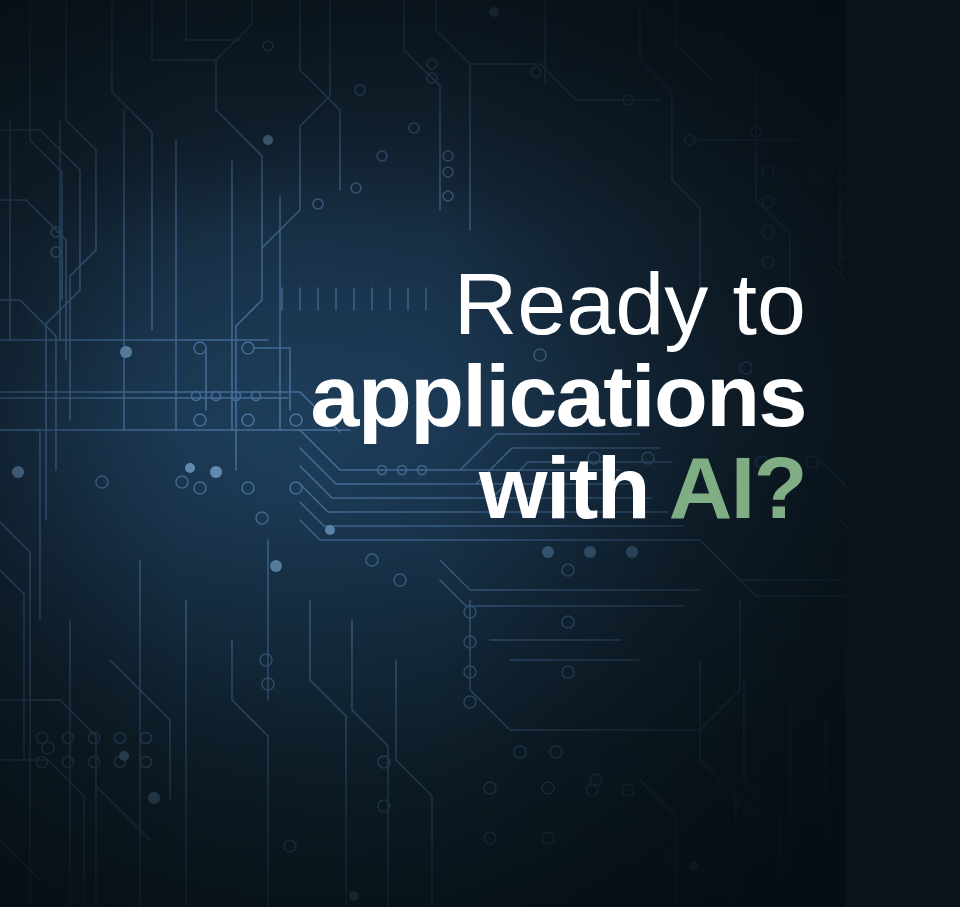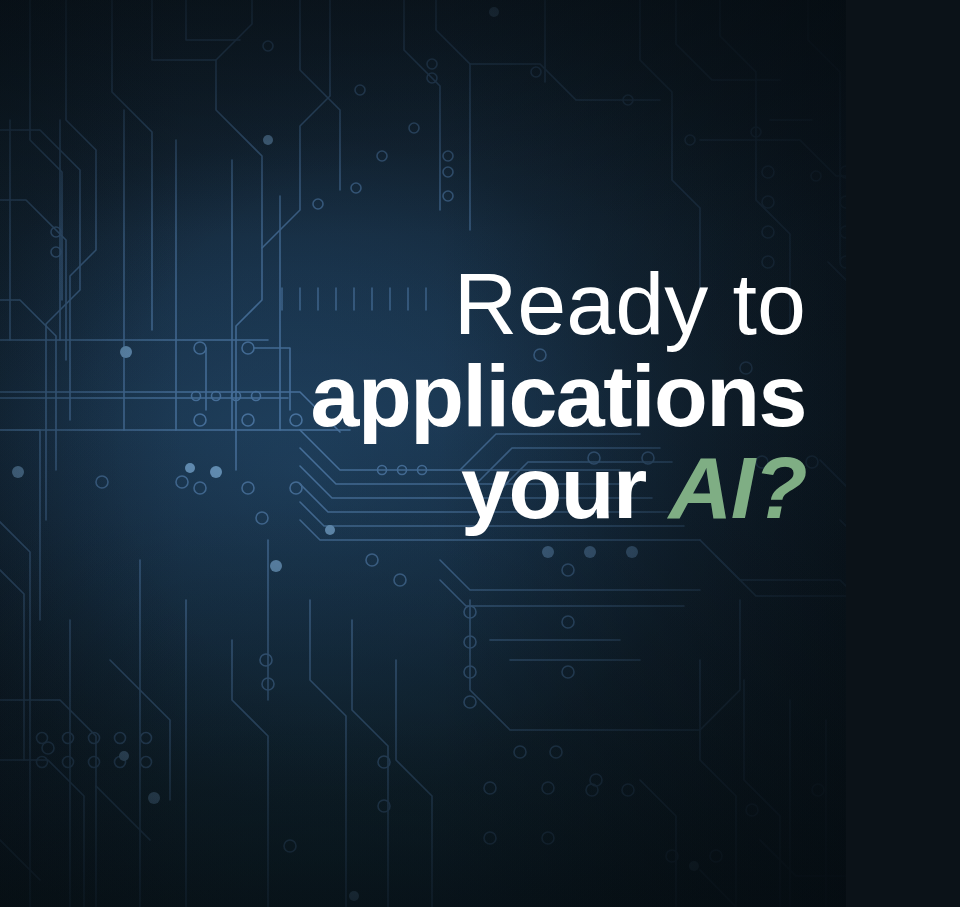--- a/index.html
+++ b/index.html
@@ -99,21 +99,20 @@
   #hl-line-2,
   #hl-line-3,
   #hl-line-4 {
     font-size: 88px;
     line-height: 92px;
     font-weight: 800;
     letter-spacing: -1.5px;
   }
   .accent {
     color: #7fae84;
-    font-style: italic;
   }
 </style>
 </head>
 <body>
 
 <div id="banner">
 
   <div class="bg-layer" id="bg-base"></div>
   <div class="bg-layer" id="bg-glow-main"></div>
   <div class="bg-layer" id="bg-glow-soft"></div>
@@ -383,16 +382,16 @@
       </g>
 
     </g>
   </svg>
 
   <div class="bg-layer" id="bg-vignette"></div>
 
   <div id="headline-block">
     <span class="hl-line" id="hl-line-1">Ready to</span>
     <span class="hl-line" id="hl-line-3">applications</span>
-    <span class="hl-line" id="hl-line-4"><span>your </span><span class="accent">AI?</span></span>
+    <span class="hl-line" id="hl-line-4"><span>with </span><span class="accent">AI?</span></span>
   </div>
 
 </div>
 
 </body></html>

